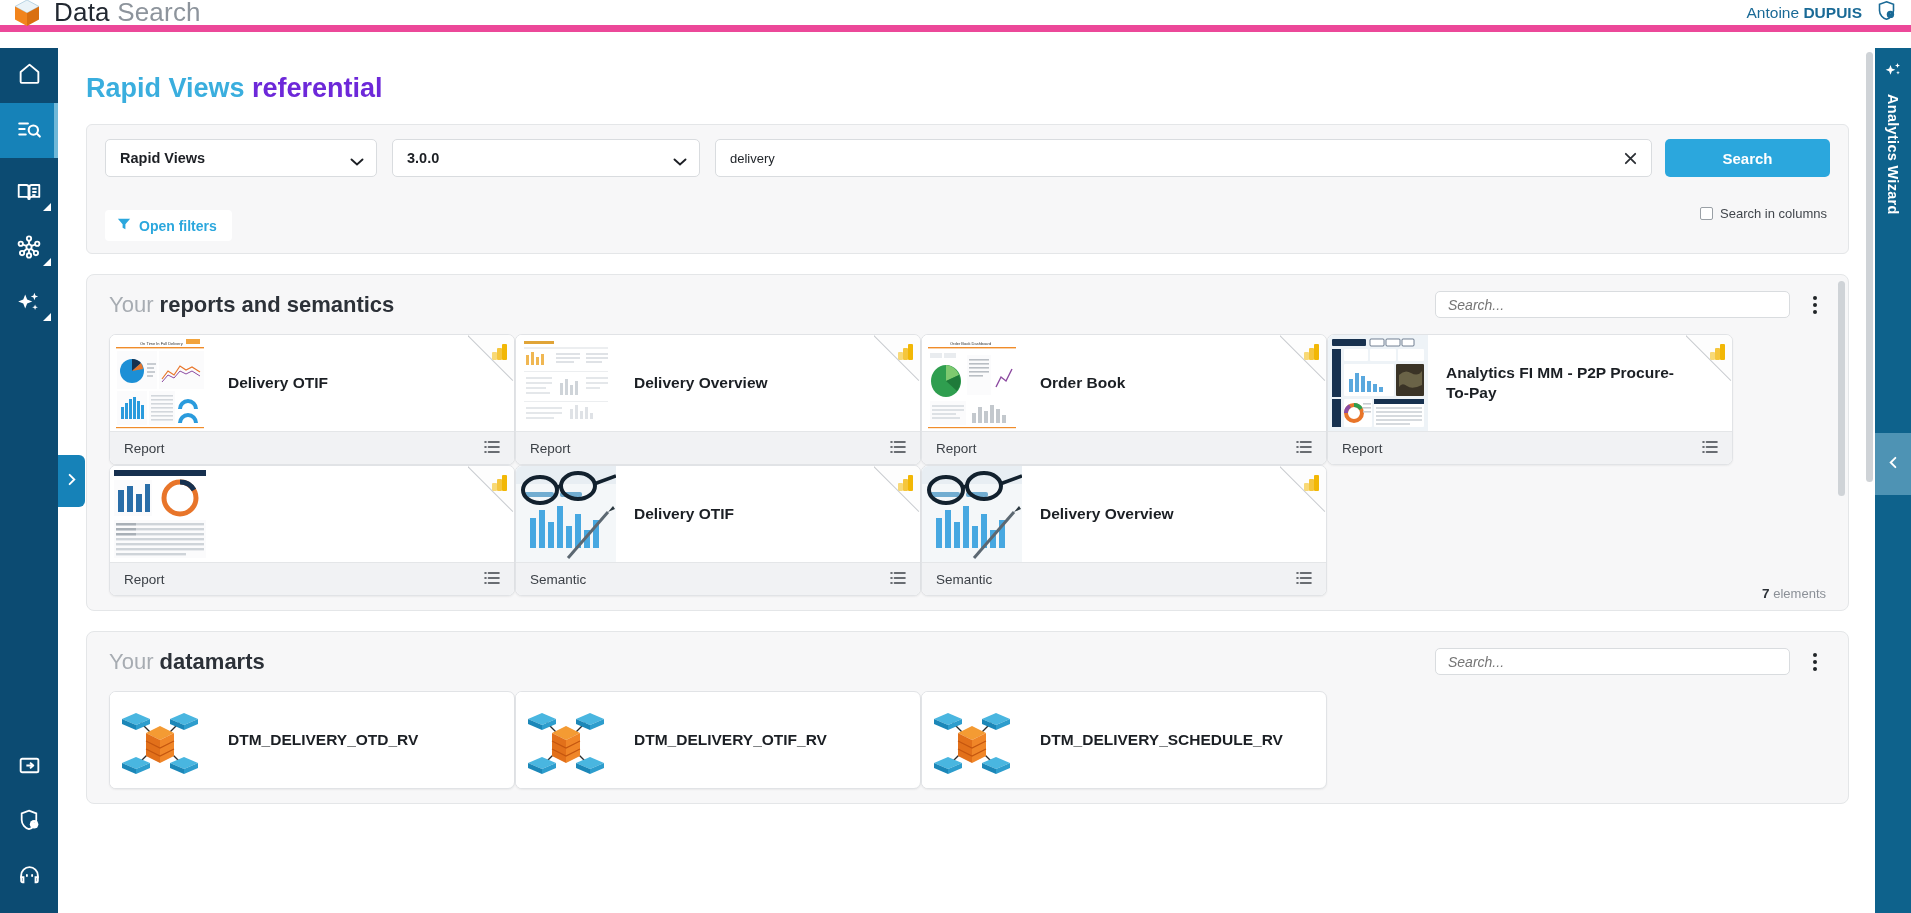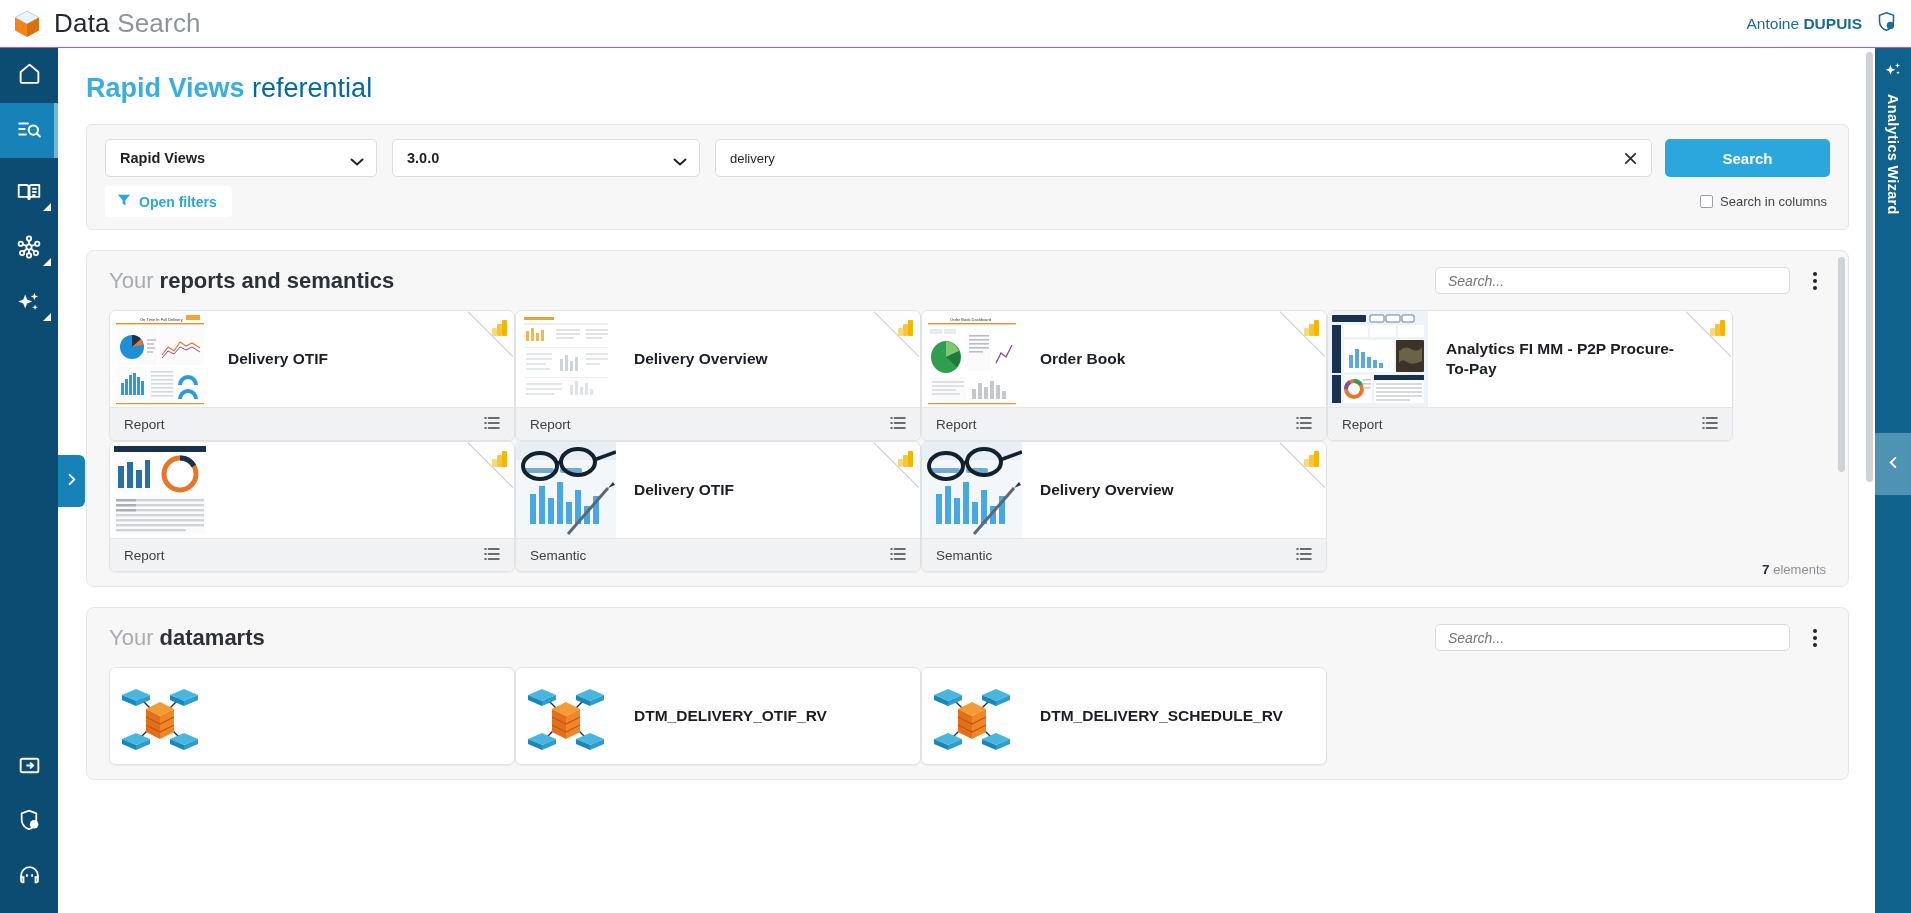--- a/index.html
+++ b/index.html
@@ -3,23 +3,23 @@
 <meta charset="utf-8">
 <style>
   * { box-sizing: border-box; margin: 0; padding: 0; }
   html, body {
     width: 1911px; height: 913px;
     font-family: "Liberation Sans", sans-serif;
     background: #ffffff; overflow: hidden;
   }
   
   #topbar {
-    position: absolute; top: 0; left: 0; width: 1911px; height: 48px;
+    position: absolute; top: 0; left: 0; width: 1911px; height: 32px;
     background: #ffffff; display: flex; align-items: center;
-    border-bottom: 1px solid #ec4899; z-index: 40;
+    border-bottom: 7px solid #ec4899; z-index: 40;
   }
   #logo-cube { margin-left: 10px; width: 34px; height: 34px; flex: 0 0 auto; }
   #app-title { margin-left: 10px; font-size: 26px; letter-spacing: .2px; }
   #app-title .t1 { color: #222831; }
   #app-title .t2 { color: #8d949c; }
   #user-area {
     margin-left: auto; margin-right: 14px; display: flex; align-items: center; gap: 14px;
   }
   #user-name { font-size: 15.5px; color: #1a6a96; font-weight: 700; }
   #user-name .light { font-weight: 400; }
@@ -71,21 +71,21 @@
   }
 
   
   #main {
     position: absolute; top: 48px; left: 58px; right: 36px; bottom: 0;
     background: #ffffff; overflow: hidden;
   }
   #page-head { padding: 25px 0 8px 28px; }
   #page-title { font-size: 27px; }
   #page-title .accent { color: #3aaede; font-weight: 700; }
-  #page-title .rest { color: #0369a1; font-weight: 400; }
+  #page-title .rest { color: #6d28d9; font-weight: 700; }
 
   
   #search-panel {
     margin: 12px 26px 0 28px; background: #f7f7f8;
     border: 1px solid #e4e6e8; border-radius: 6px; padding: 14px 18px 10px 18px;
   }
   #search-row { display: flex; align-items: center; gap: 15px; }
   .select-box {
     position: relative; height: 38px; background: #fff;
     border: 1px solid #d9dcdf; border-radius: 5px;
@@ -112,21 +112,21 @@
     height: 38px; width: 165px; background: #2ba7dd; color: #fff;
     border: none; border-radius: 5px; font-size: 15px; font-weight: 700;
     cursor: pointer; font-family: "Liberation Sans", sans-serif; margin-left: -2px;
   }
   #filter-row {
     display: flex; align-items: center; margin-top: 9px; padding-bottom: 2px;
   }
   #open-filters {
     display: flex; align-items: center; gap: 8px; background: #fff;
     border-radius: 4px; padding: 7px 15px 7px 12px;
-    color: #2ba7dd; font-size: 14px; font-weight: 700; cursor: pointer;
+    color: #2ba7dd; font-size: 14px; font-weight: 700; cursor: pointer; margin-top: 24px;
   }
   #search-cols {
     margin-left: auto; display: flex; align-items: center; gap: 7px;
     font-size: 13px; color: #41464c; margin-right: 3px;
   }
   #search-cols .cb {
     width: 13px; height: 13px; border: 1px solid #9aa0a6; border-radius: 2px; background: #fff;
   }
 
   
@@ -887,20 +887,21 @@
                 <polygon points="88,71 88,76 74,82 74,77" fill="#2d9dcd"></polygon>
               </g>
               <g>
                 <polygon points="36,41 50,34 64,41 50,48" fill="#f49b33"></polygon>
                 <polygon points="36,41 36,64 50,71 50,48" fill="#e2701a"></polygon>
                 <polygon points="64,41 64,64 50,71 50,48" fill="#f08628"></polygon>
                 <path d="M36 49 L50 56 L64 49M36 57 L50 64 L64 57" stroke="#c4560f" stroke-width="1.2" fill="none"></path>
               </g>
             </svg>
           </div>
+          <div class="card-name">DTM_DELIVERY_OTD_RV</div>
         </div>
       </div>
 
       <div class="card">
         <div class="card-body">
           <div class="thumb">
             <svg width="100" height="96" viewBox="0 0 100 96">
               <rect width="100" height="96" fill="#fff"></rect>
               <g stroke="#2b2b2b" stroke-width="1.4">
                 <path d="M30 30 L44 44M70 30 L56 44M30 70 L44 56M70 70 L56 56"></path>

